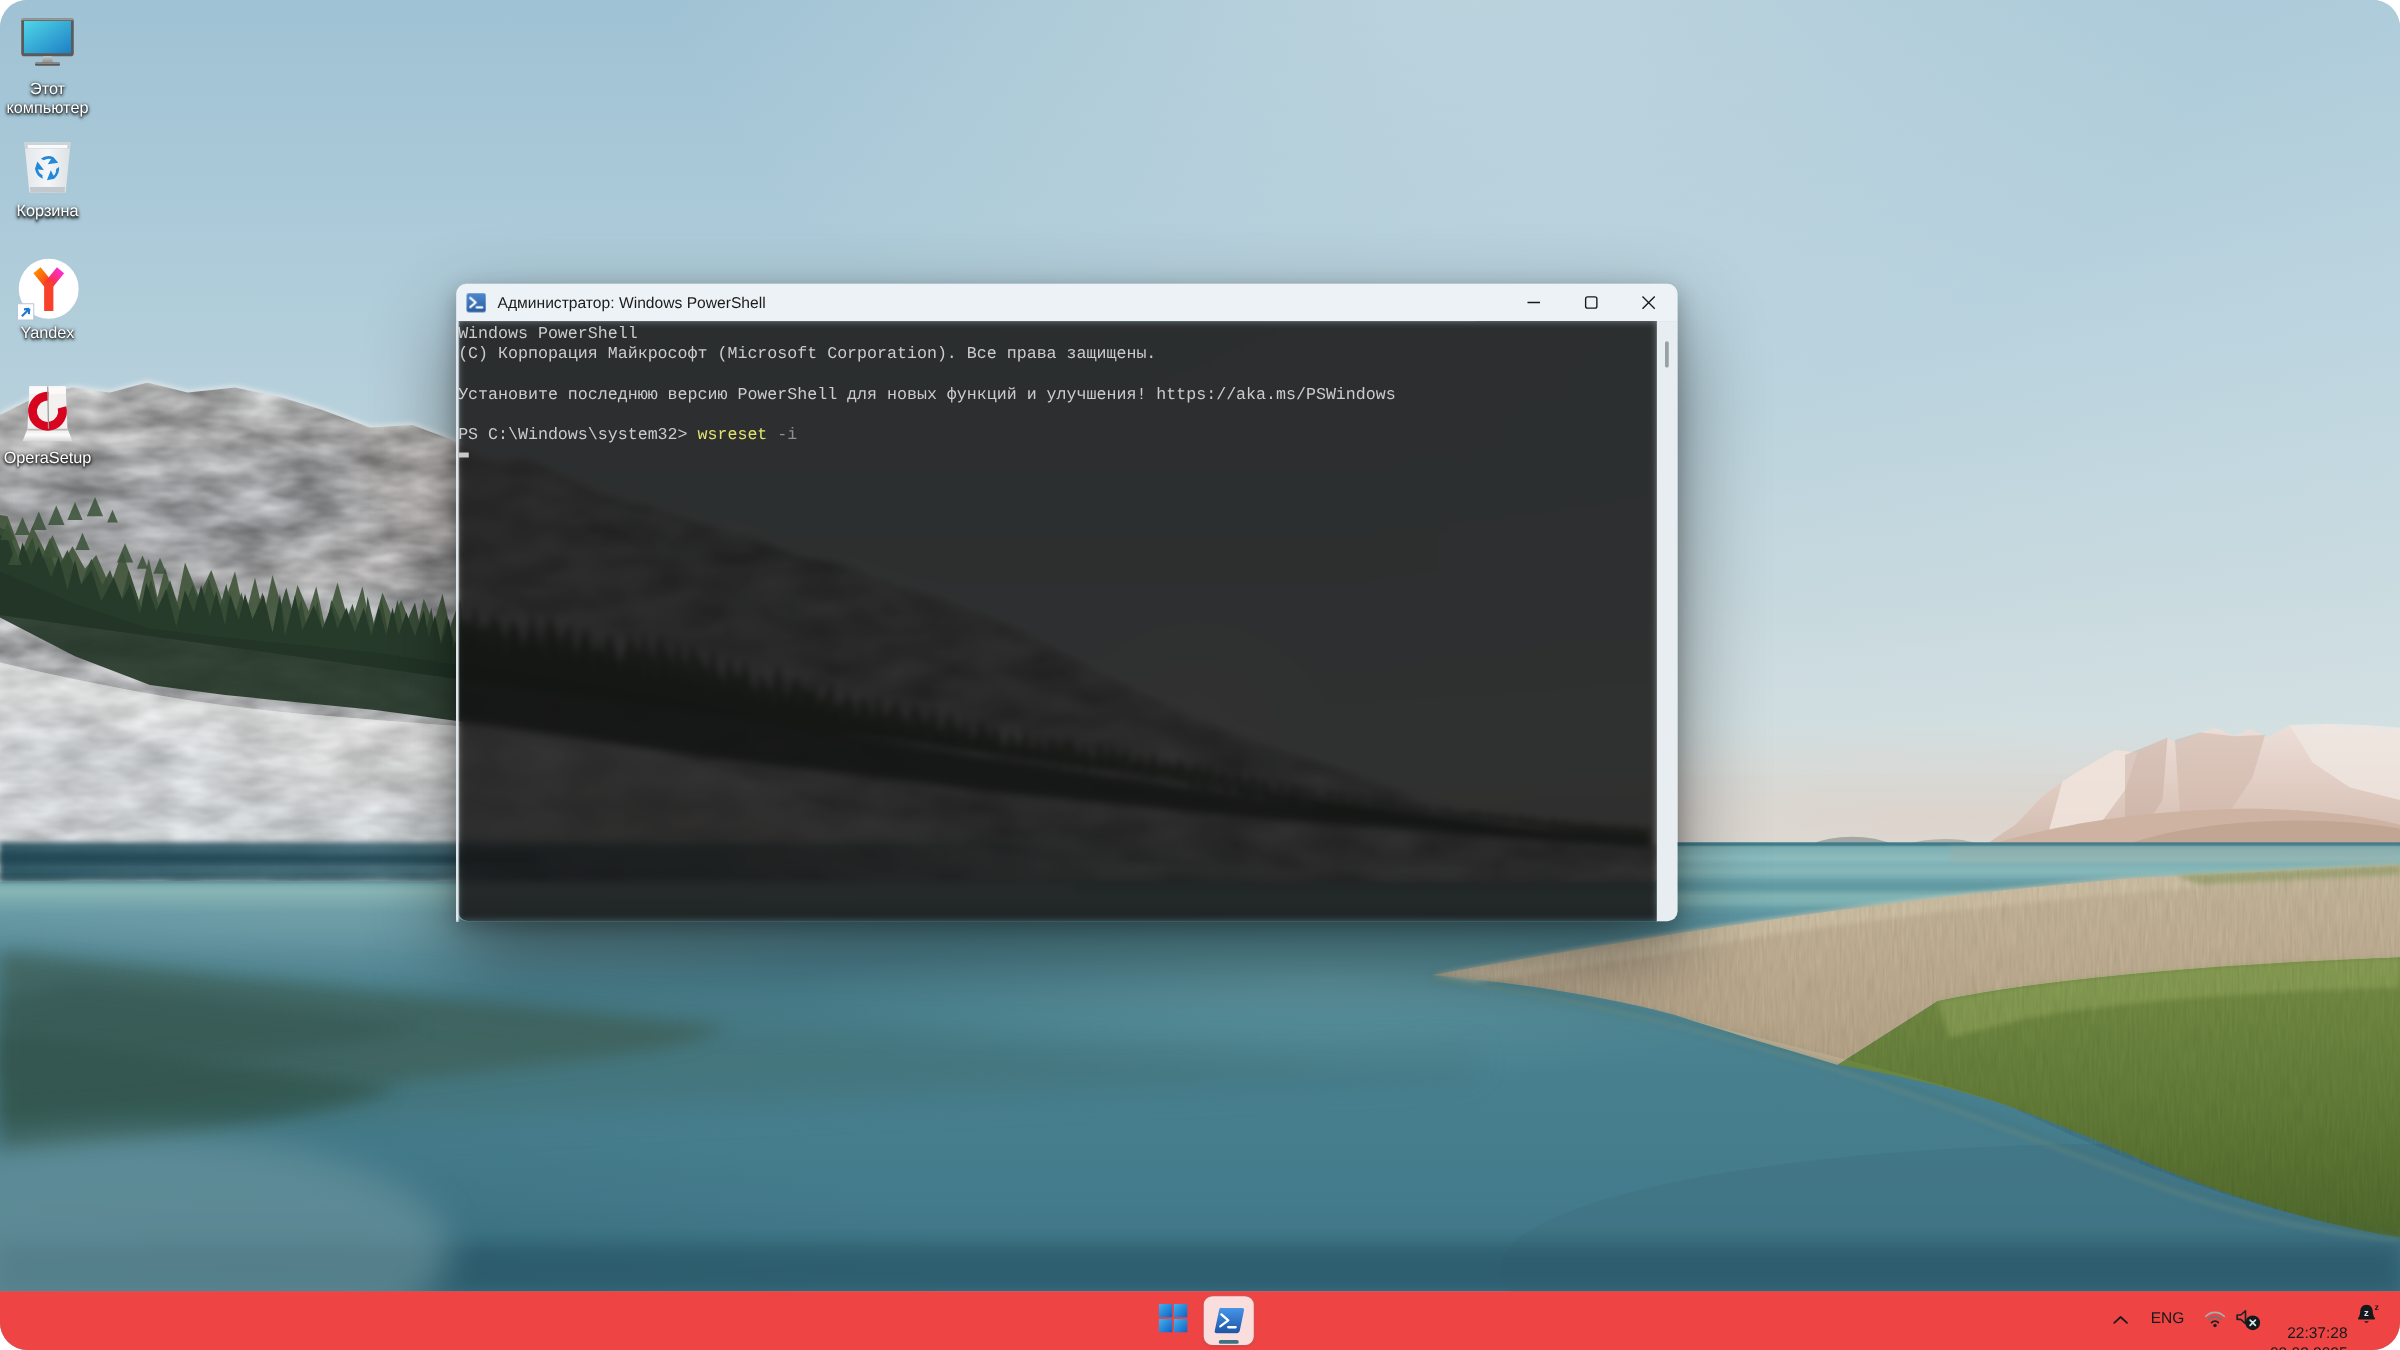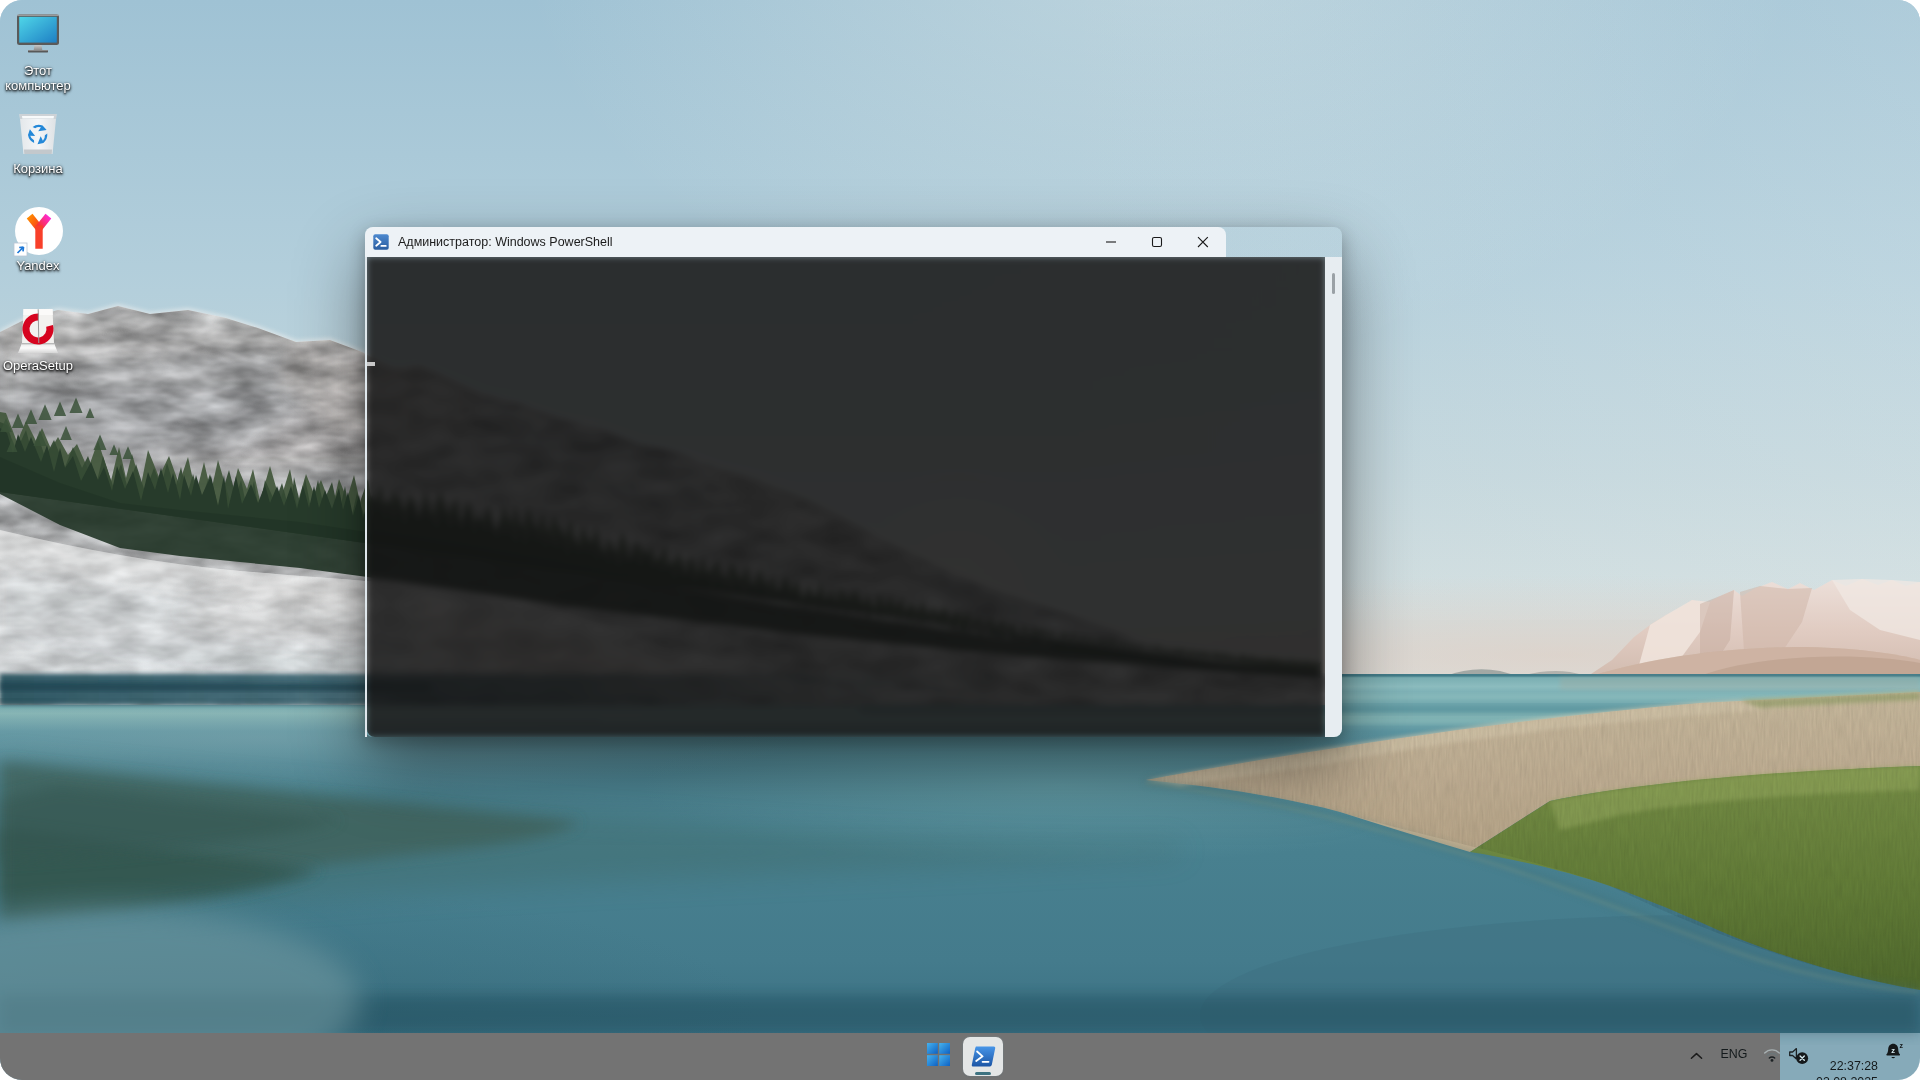--- a/index.html
+++ b/index.html
@@ -5,40 +5,40 @@
     font-family:"Liberation Sans",sans-serif;}
   #stage{position:relative;width:1920px;height:1080px;overflow:hidden;background:#aecbd9;border-radius:22px;}
   #wall{position:absolute;left:0;top:0;}
   .dicon{position:absolute;width:90px;text-align:center;color:#fff;font-size:13px;line-height:15px;
      text-shadow:0 1px 2px rgba(0,0,0,.95),0 0 3px rgba(0,0,0,.55),0 2px 3px rgba(0,0,0,.6);}
   .dicon svg{display:block;margin:0 auto;}
   .dlabel{margin-top:3px;}
   
   #winshadow{position:absolute;left:365px;top:227px;width:977px;height:510px;border-radius:8px;
      box-shadow:0 30px 70px rgba(0,0,0,.45),0 6px 18px rgba(0,0,0,.28);}
-  #tbar{position:absolute;left:365px;top:227px;width:861px;height:30px;background:#edf2f6;
+  #tbar{position:absolute;left:365px;top:227px;width:977px;height:30px;background:#edf2f6;
      border-radius:8px 8px 0 0;}
   #tbar .ticon{position:absolute;left:8px;top:7px;}
   #tbar .ttext{position:absolute;left:33px;top:8px;font-size:12.5px;color:#1b1b1b;}
   .wbtn{position:absolute;top:0;width:46px;height:30px;}
   #ledge{position:absolute;left:365px;top:257px;width:1.5px;height:480px;background:#dfe7ec;}
   #term{position:absolute;left:366.5px;top:257px;width:958.5px;height:480px;
      background:rgba(31,31,31,.44);
      -webkit-backdrop-filter:blur(3px) brightness(.28) saturate(.6);
      backdrop-filter:blur(3px) brightness(.28) saturate(.6);
      border-bottom-left-radius:8px;}
   #strip{position:absolute;left:1325px;top:257px;width:17px;height:480px;background:#e7edf1;
      border-bottom-right-radius:8px;}
   #thumb{position:absolute;left:7px;top:16px;width:3px;height:21px;background:#9aa1a6;border-radius:1.5px;}
   #termtext{position:absolute;left:0px;top:2px;margin:0;font-family:"Liberation Mono",monospace;
      font-size:13.3px;line-height:16.2px;color:#cccccc;white-space:pre;}
   #cursor{position:absolute;left:0px;top:105px;width:8px;height:3.6px;background:#c8c8c8;}
   .y{color:#e3e370;} .g{color:#8f8f8f;}
   
-  #taskbar{position:absolute;left:0;top:1033px;width:1780px;height:47px;background:#737373;}
+  #taskbar{position:absolute;left:0;top:1033px;width:1920px;height:47px;background:#ef4444;}
   #psbtn{position:absolute;left:963px;top:4px;width:40px;height:39px;background:rgba(253,255,255,.82);
      border-radius:7px;box-shadow:0 0 0 1px rgba(120,150,160,.18),0 1px 2px rgba(0,0,0,.07);}
   #psind{position:absolute;left:975px;top:39px;width:16px;height:3px;border-radius:1.5px;background:#3d7280;}
   .trayitem{position:absolute;color:#141a1c;}
   #eng{left:1716px;top:14px;width:36px;text-align:center;font-size:12.4px;}
   #clock{left:1790px;top:9px;width:88px;text-align:right;font-size:12.4px;line-height:16px;margin-top:16px;}
 </style></head>
 <body>
 <div id="stage">
 <svg id="wall" width="1920" height="1080" viewBox="0 0 1920 1080">
@@ -351,20 +351,26 @@
     <path d="M10.5,4 H39.5 L41,38 H9 Z" fill="#f2f1ef"></path>
     <path d="M10.5,4 H39.5 L39.8,10 H10.3 Z" fill="#fbfaf9"></path>
     <circle cx="25" cy="24" r="12" fill="none" stroke="#d6041f" stroke-width="7" stroke-dasharray="60 17.3" transform="rotate(-15 25 24)"></circle>
     <path d="M24.7,4.2 L25.3,38 h1 L25.7,4.2 Z" fill="#9a9a9a"></path>
   </svg>
   <div class="dlabel">OperaSetup</div>
 </div>
 
 <div id="winshadow"></div>
 <div id="term">
+  <pre id="termtext">Windows PowerShell
+(C) Корпорация Майкрософт (Microsoft Corporation). Все права защищены.
+
+Установите последнюю версию PowerShell для новых функций и улучшения! https://aka.ms/PSWindows
+
+PS C:\Windows\system32&gt; <span class="y">wsreset</span> <span class="g">-i</span></pre>
   <div id="cursor"></div>
 </div>
 <div id="ledge"></div>
 <div id="strip">
       <div id="thumb"></div>
     </div>
 <div id="tbar">
     <svg class="ticon" width="16" height="16" viewBox="0 0 16 16">
       <defs>
           <linearGradient id="psit" x1="0" y1="0" x2="0" y2="1">

